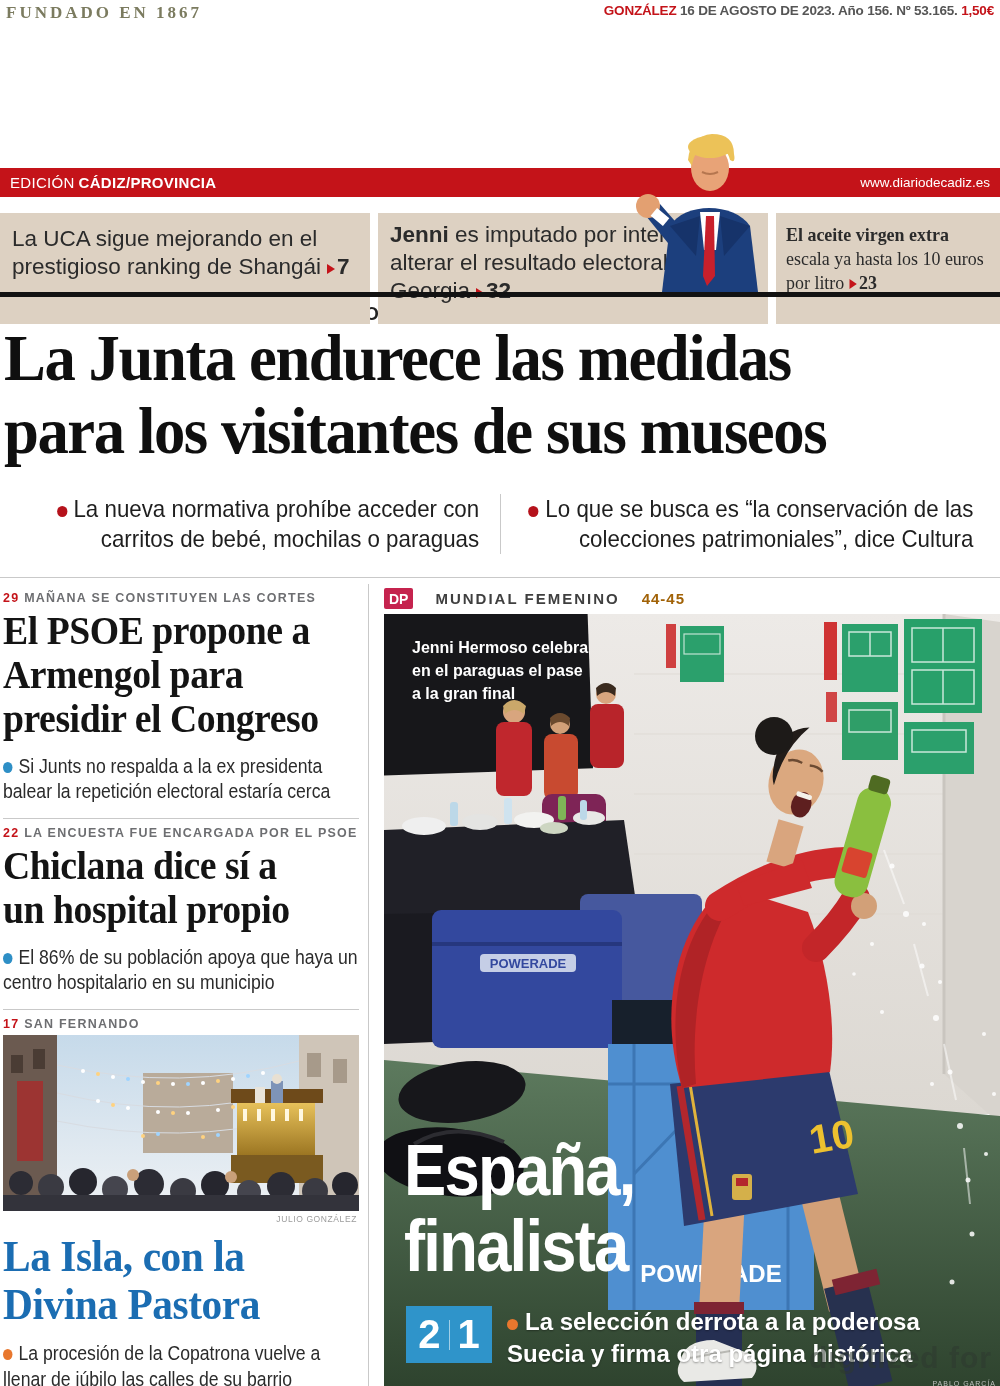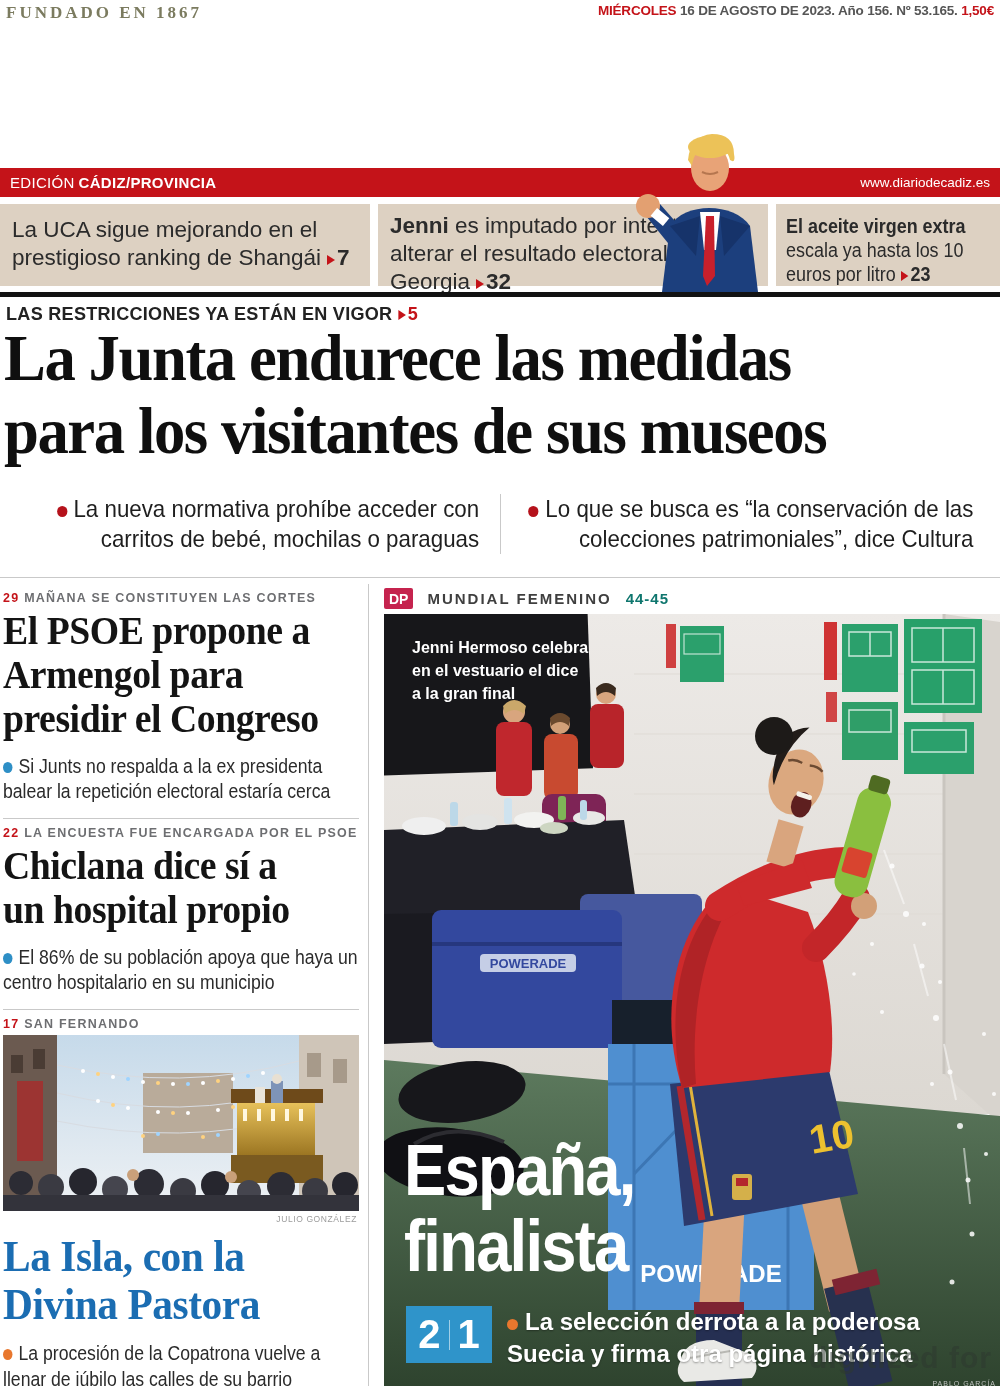--- a/index.html
+++ b/index.html
@@ -26,27 +26,27 @@
       color:#fff;display:flex;justify-content:space-between;align-items:center;
       padding:0 10px;z-index:2;}
   .edition-left{font-size:15px;letter-spacing:0.3px;}
   .edition-left b{margin-left:4px;margin-top:16px;}
   .website{font-size:13.5px;}
 
   
   .trump{position:absolute;left:626px;top:126px;width:152px;height:166px;z-index:6;}
 
   
-  .teaser{position:absolute;top:204px;height:82px;background:#ddd1c2;box-sizing:border-box;
+  .teaser{position:absolute;top:213px;height:111px;background:#ddd1c2;box-sizing:border-box;
           color:#2b2b2b;z-index:1;}
   .teaser .txt{line-height:1.24;}
   .t1{left:0;width:370px;padding:12px 12px;font-size:22.5px;}
   .t2{left:378px;width:390px;padding:8px 12px;font-size:22.5px;}
   .t2 .txt{display:block;width:320px;}
-  .t3{left:776px;width:224px;padding:10px 10px;font-size:19.5px;}
+  .t3{left:776px;width:224px;padding:10px 10px;font-size:19.5px;font-family:Liberation Serif, serif;}
   .t3 .txt{display:block;transform:scaleX(0.92);transform-origin:0 0;width:220px;}
   .arr{display:inline-block;width:0;height:0;border-left:8px solid #c41319;
        border-top:5px solid transparent;border-bottom:5px solid transparent;margin:0 2px 0 6px;}
   .pg{font-weight:bold;}
 
   .black-rule{position:absolute;top:292px;left:0;right:0;height:5px;background:#121212;z-index:7;}
 
   
   .kicker-main{position:absolute;top:303px;left:6px;font-size:19px;font-weight:bold;color:#222;
       letter-spacing:0.3px;transform:scaleX(0.95);transform-origin:0 0;white-space:nowrap;}
@@ -78,25 +78,25 @@
       transform:scaleX(0.92);transform-origin:0 0;width:108%;}
   .sub{font-size:20.5px;color:#2b2b2b;line-height:1.25;margin-bottom:14px;}
   .sub .w{display:inline-block;transform:scaleX(0.86);transform-origin:0 0;width:116%;}
   .rule{height:1px;background:#c9c9c9;margin:10px 0 4px;}
   .photo-sf{display:block;width:356px;height:176px;margin-top:4px;}
   .credit-sf{font-size:8.5px;color:#9c9c9c;text-align:right;letter-spacing:0.6px;margin:3px 2px 8px 0;}
   .h-blue{color:#1b6db2;font-size:45px;}
 
   
   .right-col{position:absolute;top:584px;left:384px;width:616px;}
-  .sport-kicker{display:flex;align-items:center;gap:14px;height:24px;margin:2px 0 4px;}
+  .sport-kicker{display:flex;align-items:center;gap:22px;height:24px;margin:2px 0 4px;}
   .dp{background:#c5234e;color:#fff;font-weight:bold;font-size:14px;line-height:1;
       padding:4px 5px 3px;border-radius:2px;}
   .sk-text{font-size:15px;font-weight:bold;letter-spacing:2px;color:#3f3f3f;}
-  .sk-pages{font-size:15px;font-weight:bold;letter-spacing:1px;color:#0f766e;}
+  .sk-pages{font-size:15px;font-weight:bold;letter-spacing:1px;color:#a16207;}
   .photo-main{position:relative;width:616px;height:774px;}
   .photo-main > svg{position:absolute;inset:0;}
   .caption{position:absolute;top:22px;left:28px;font-size:16px;font-weight:bold;color:#fff;
       line-height:1.45;z-index:3;}
   .esp{position:absolute;top:518px;left:20px;font-size:72px;font-weight:bold;color:#fff;
       line-height:76px;letter-spacing:-2px;z-index:3;transform:scaleX(0.88);transform-origin:0 0;}
   .score-row{position:absolute;top:692px;left:22px;display:flex;align-items:flex-start;gap:15px;z-index:3;}
   .score{background:#2f94ca;color:#fff;font-weight:bold;font-size:40px;width:86px;height:57px;
       display:flex;align-items:center;justify-content:center;flex:none;}
   .s-div{display:inline-block;width:1px;height:30px;background:rgba(255,255,255,0.55);margin:0 8px;}
@@ -110,21 +110,21 @@
       color:rgba(215,215,215,0.85);z-index:4;}
 </style>
 </head>
 <body>
 
 <div class="page">
 
   <div class="topbar">
     <span class="founded">FUNDADO EN 1867</span>
     <span class="dateline">
-      <span class="red">MIÉRCOLES</span>
+      <span class="red">GONZÁLEZ</span>
       <span class="mid">16 DE AGOSTO DE 2023.</span>
       <span class="mid">Año 156. Nº 53.165.</span>
       <span class="red">1,50€</span>
     </span>
   </div>
 
 
   <div class="edition-bar">
     <span class="edition-left">
       <span>EDICIÓN</span><b>CÁDIZ/PROVINCIA</b>
@@ -475,21 +475,21 @@
         <g stroke="#ffffff" stroke-width="2" opacity="0.5">
           <line x1="500" y1="236" x2="520" y2="290"></line>
             <line x1="530" y1="330" x2="544" y2="382"></line>
           <line x1="560" y1="430" x2="572" y2="486"></line>
             <line x1="580" y1="534" x2="586" y2="590"></line>
         </g>
       </svg>
 
       <div class="caption">
         <div>Jenni Hermoso celebra</div>
-        <div>en el vestuario el dice</div>
+        <div>en el paraguas el pase</div>
         <div>a la gran final</div>
       </div>
 
       <div class="esp">
         <div>España,</div>
         <div>finalista</div>
       </div>
 
       <div class="score-row">
         <div class="score">

